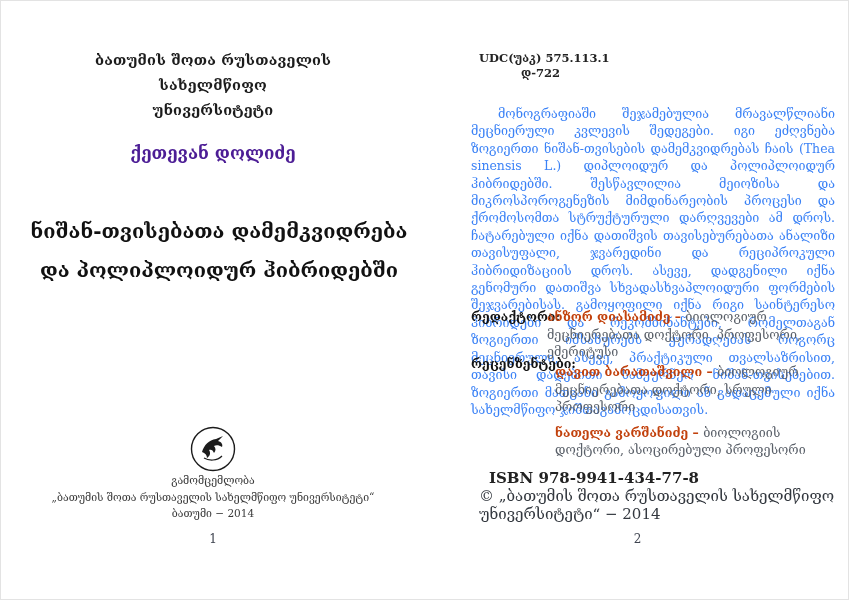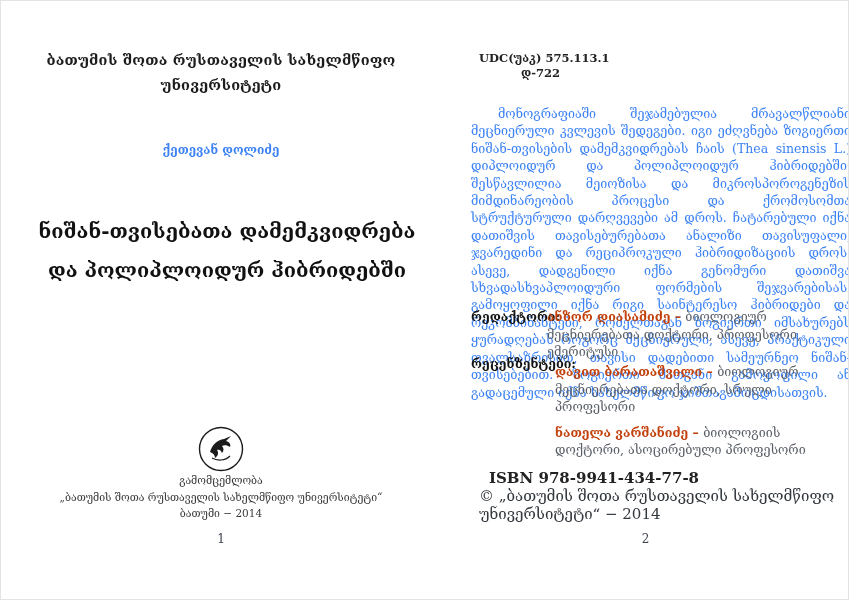--- a/index.html
+++ b/index.html
@@ -15,43 +15,42 @@
     border: 1px solid #e3e3e3;
     box-sizing: border-box;
     font-family: "DejaVu Serif", "DejaVu Sans", serif;
     color: #2e2e2e;
     overflow: hidden;
   }
   .page {
     position: absolute;
     top: 0;
     height: 600px;
-    padding-left: 16px;
   }
   #page-left  { left: 0;     width: 424px; }
   #page-right { left: 424px; width: 425px; }
 
   
   .uni-block {
     position: absolute;
     top: 46px; left: 40px; right: 40px;
     text-align: center;
     font-weight: bold;
     font-size: 14.5px;
     line-height: 25px;
     color: #1c1c1c;
     letter-spacing: 0.2px;
   }
   .author-block {
     position: absolute;
     top: 142px; left: 40px; right: 40px;
     text-align: center;
-    font-size: 12px;
+    font-size: 17px;
     font-weight: 600;
-    color: #3b82f6;
+    color: #4c1d95;
   }
   .title-block {
     position: absolute;
     top: 211px; left: 24px; right: 12px;
     text-align: center;
     font-weight: bold;
     font-size: 20px;
     line-height: 39px;
     color: #111111;
   }

